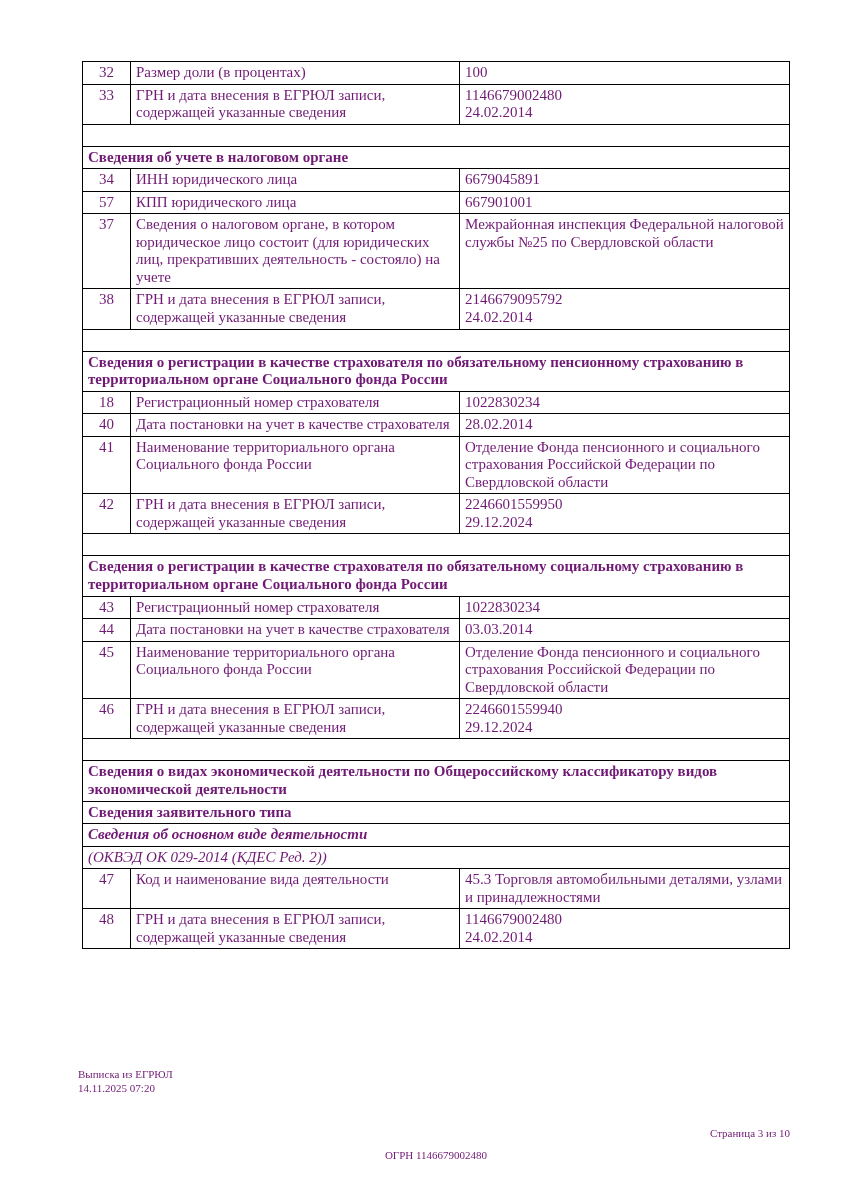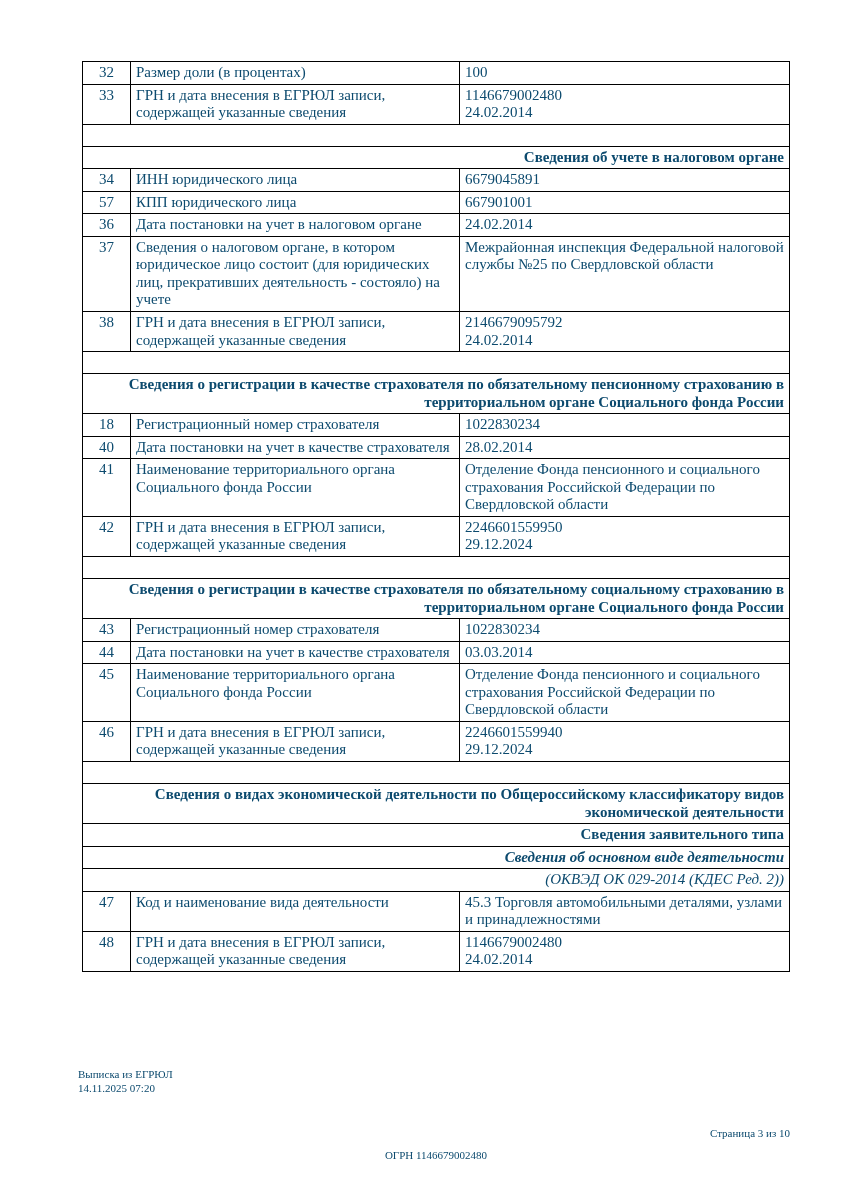--- a/index.html
+++ b/index.html
@@ -6,21 +6,21 @@
   html, body { background: #e9e9e9; }
   body { font-family: "Liberation Serif", "DejaVu Serif", serif; }
 
   .page {
     position: relative;
     width: 848px;
     height: 1200px;
     background: #ffffff;
     margin: 0 auto;
     overflow: hidden;
-    color: #0c4a6e;
+    color: #701a75;
   }
 
   table.egrul {
     position: absolute;
     left: 82px;
     top: 61px;
     width: 707px;
     border-collapse: collapse;
     table-layout: fixed;
     font-size: 15px;
@@ -31,21 +31,21 @@
     padding: 2px 5px;
     vertical-align: top;
     word-wrap: break-word;
   }
   td.num {
     text-align: center;
     padding-left: 1px;
     padding-right: 1px;
   }
   td.section {
-    text-align: right;
+    text-align: left;
     font-weight: bold;
   }
   td.section.bold-italic { font-style: italic; }
   td.section.italic { font-weight: normal; font-style: italic; }
   tr.spacer td { height: 22px; padding: 0; }
 
   .footer-left {
     position: absolute;
     left: 78px;
     top: 1068px;
@@ -108,27 +108,20 @@
           </td>
         </tr>
         <tr>
           <td class="num">57</td>
           <td>КПП юридического лица</td>
           <td>
             <div>667901001</div>
           </td>
         </tr>
         <tr>
-          <td class="num">36</td>
-          <td>Дата постановки на учет в налоговом органе</td>
-          <td>
-            <div>24.02.2014</div>
-          </td>
-        </tr>
-        <tr>
           <td class="num">37</td>
           <td>Сведения о налоговом органе, в котором юридическое лицо состоит (для юридических лиц, прекративших деятельность - состояло) на учете</td>
           <td>
             <div>Межрайонная инспекция Федеральной налоговой службы №25 по Свердловской области</div>
           </td>
         </tr>
         <tr>
           <td class="num">38</td>
           <td>ГРН и дата внесения в ЕГРЮЛ записи, содержащей указанные сведения</td>
           <td>

